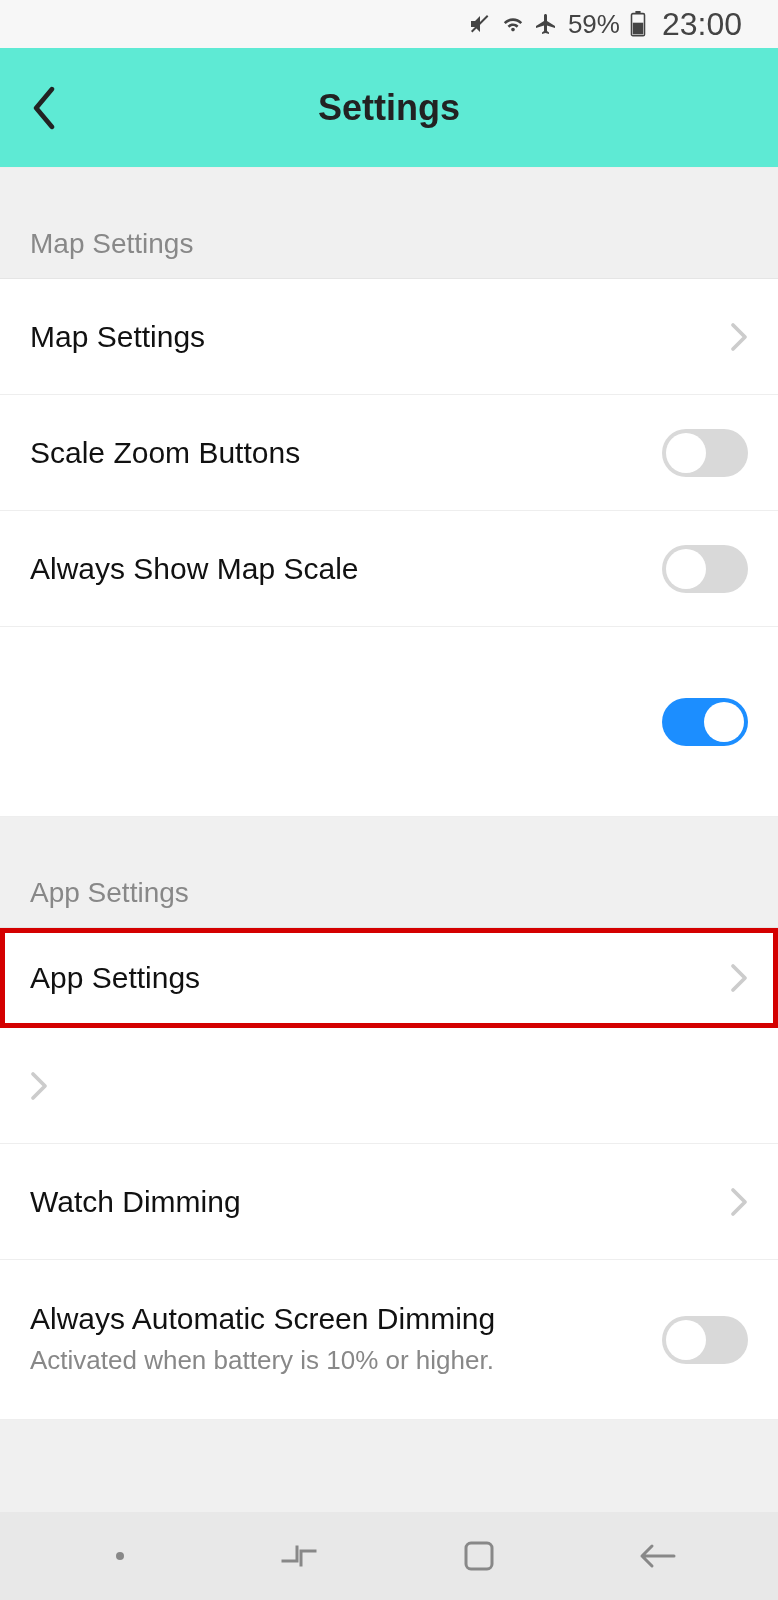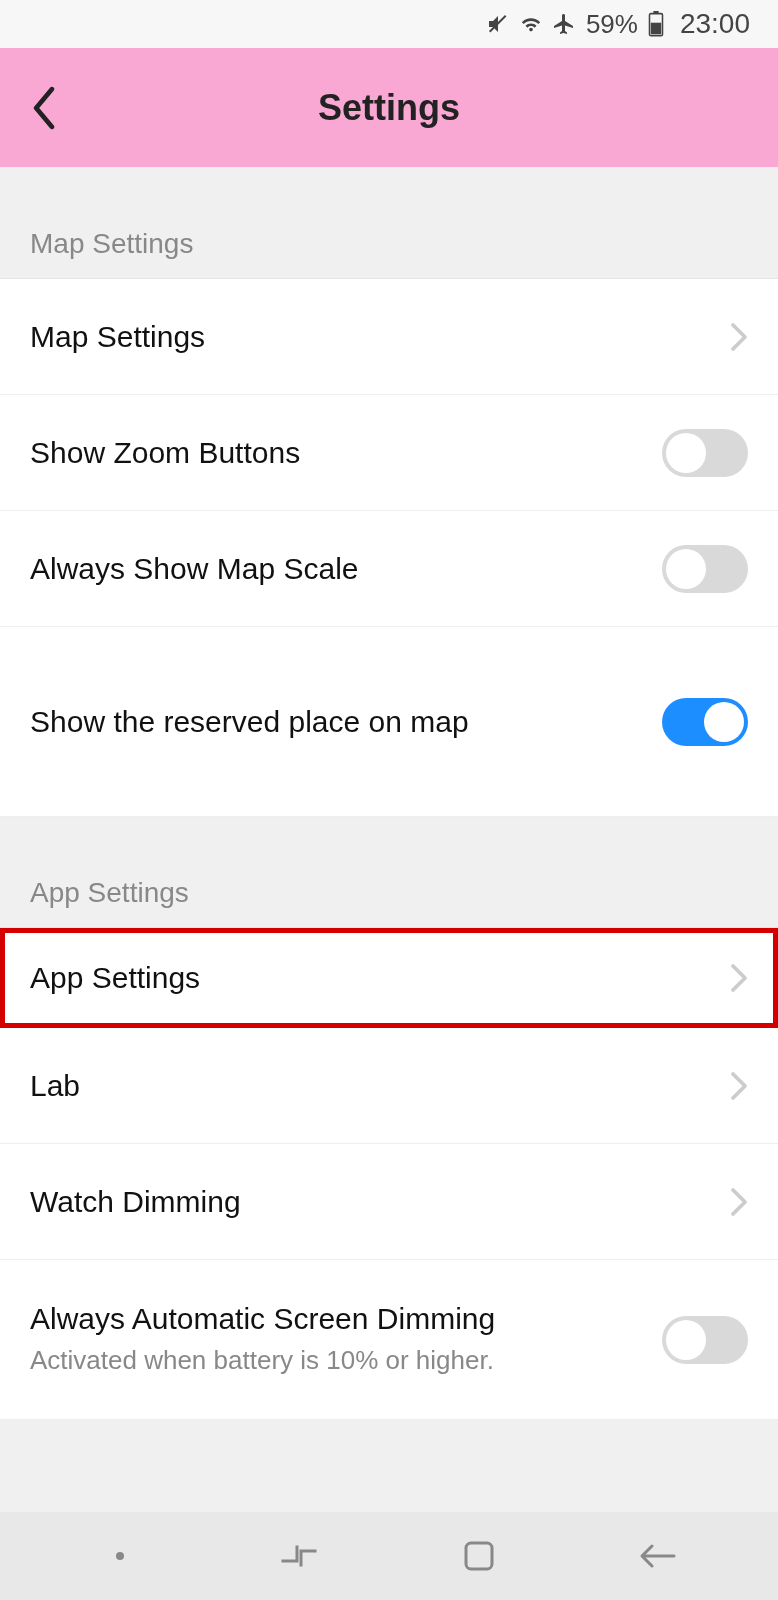--- a/index.html
+++ b/index.html
@@ -1,21 +1,21 @@
 <!DOCTYPE html>
 <html><head>
 <meta charset="utf-8">
 <style>
   * { box-sizing: border-box; margin: 0; padding: 0; }
   html, body { width: 778px; height: 1600px; font-family: -apple-system, Helvetica, Arial, sans-serif; background: #f0f0f0; overflow: hidden; }
-  .status-bar { height: 48px; background: #f7f7f7; display: flex; justify-content: flex-end; align-items: center; padding: 0 28px; gap: 10px; color: #444; font-size: 26px; }
+  .status-bar { height: 48px; background: #f7f7f7; display: flex; justify-content: flex-end; align-items: center; padding: 0 36px; gap: 10px; color: #444; font-size: 26px; }
   .status-icons { display: flex; align-items: center; gap: 8px; }
   .battery-pct { font-size: 26px; color: #444; }
-  .clock { font-size: 28px; color: #444; margin-left: 6px; }
-  .header { height: 120px; background: #f9a8d4; display: flex; align-items: center; position: relative; border-bottom: 1px solid #eee; }
+  .clock { font-size: 32px; color: #444; margin-left: 6px; }
+  .header { height: 120px; background: #5eead4; display: flex; align-items: center; position: relative; border-bottom: 1px solid #eee; }
   .back-btn { position: absolute; left: 22px; top: 50%; transform: translateY(-50%); width: 44px; height: 44px; display: flex; align-items: center; justify-content: center; }
   .header-title { position: absolute; left: 50%; transform: translateX(-50%); font-size: 36px; font-weight: 700; color: #222; }
   .section-header { padding: 60px 30px 18px 30px; background: #f0f0f0; font-size: 28px; color: #888; border-bottom: 1px solid #e5e5e5; }
   .row { background: #fff; display: flex; align-items: center; justify-content: space-between; padding: 0 30px; border-bottom: 1px solid #eee; min-height: 116px; }
   .row .text-wrap { display: flex; flex-direction: column; justify-content: center; padding: 24px 0; flex: 1; }
   .row .title { font-size: 30px; color: #111; }
   .row .subtitle { font-size: 26px; color: #888; margin-top: 8px; line-height: 1.3; max-width: 560px; }
   .chevron { color: #ccc; }
   .toggle { width: 86px; height: 48px; border-radius: 24px; position: relative; flex-shrink: 0; }
   .toggle-off { background: #d9d9d9; }
@@ -67,60 +67,56 @@
   <div class="text-wrap">
       <div class="title">Map Settings</div>
     </div>
   <svg class="chevron" width="18" height="30" viewBox="0 0 12 20" fill="none">
       <path d="M2 2 L10 10 L2 18" stroke="#ccc" stroke-width="2.5" stroke-linecap="round" stroke-linejoin="round"></path>
     </svg>
 </div>
 
 <div class="row">
   <div class="text-wrap">
-      <div class="title">Show Zoom Buttons</div>
+      <div class="title">Scale Zoom Buttons</div>
     </div>
   <div class="toggle toggle-off">
       <div class="toggle-knob"></div>
     </div>
 </div>
 
 <div class="row">
   <div class="text-wrap">
       <div class="title">Always Show Map Scale</div>
     </div>
   <div class="toggle toggle-off">
       <div class="toggle-knob"></div>
     </div>
 </div>
 
 <div class="row" style="min-height:190px;">
   <div class="text-wrap">
-    <div class="title">Show the reserved place on map</div>
   </div>
   <div class="toggle toggle-on">
       <div class="toggle-knob"></div>
     </div>
 </div>
 
 <div class="section-header">App Settings</div>
 
 <div class="row highlight" style="min-height:100px;">
   <div class="text-wrap">
       <div class="title">App Settings</div>
     </div>
   <svg class="chevron" width="18" height="30" viewBox="0 0 12 20" fill="none">
       <path d="M2 2 L10 10 L2 18" stroke="#ccc" stroke-width="2.5" stroke-linecap="round" stroke-linejoin="round"></path>
     </svg>
 </div>
 
 <div class="row">
-  <div class="text-wrap">
-      <div class="title">Lab</div>
-    </div>
   <svg class="chevron" width="18" height="30" viewBox="0 0 12 20" fill="none">
       <path d="M2 2 L10 10 L2 18" stroke="#ccc" stroke-width="2.5" stroke-linecap="round" stroke-linejoin="round"></path>
     </svg>
 </div>
 
 <div class="row">
   <div class="text-wrap">
       <div class="title">Watch Dimming</div>
     </div>
   <svg class="chevron" width="18" height="30" viewBox="0 0 12 20" fill="none">

